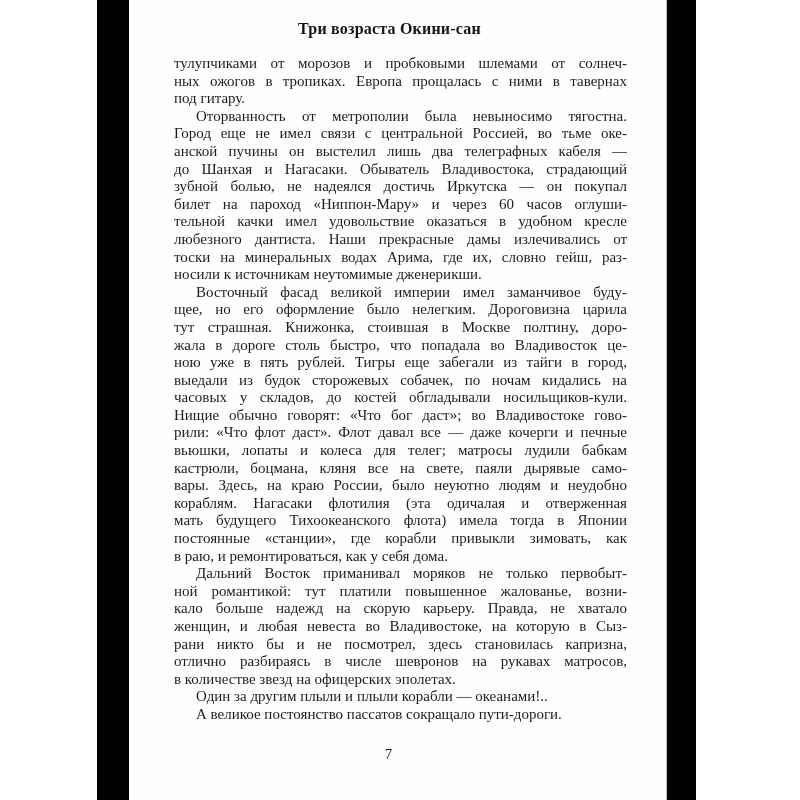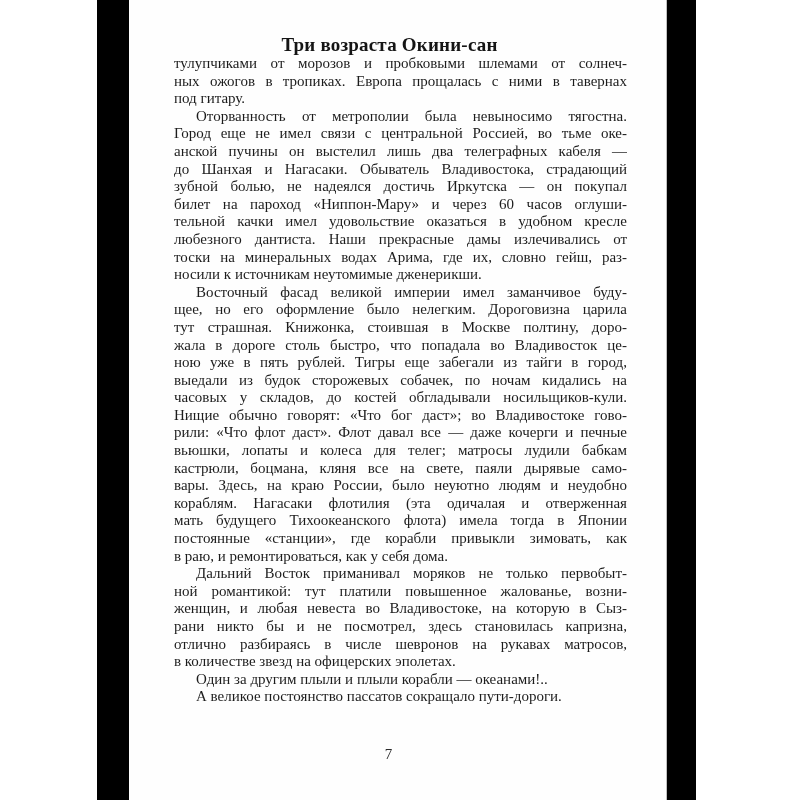--- a/index.html
+++ b/index.html
@@ -25,25 +25,25 @@
     left: 129px; width: 537px; top: 0; bottom: 0;
     background: #fefefe;
   }
   .text-col {
     position: absolute;
     left: 174px; width: 453px; top: 0;
     color: #1c1c1c;
   }
   .running-header {
     position: absolute;
-    top: 34px; left: 0; width: 100%;
+    top: 20px; left: 0; width: 100%;
     transform: translateX(-11px);
     text-align: center;
     font-weight: 700;
-    font-size: 19px;
+    font-size: 16px;
     letter-spacing: 0.2px;
     color: #151515;
   }
   .body-text {
     position: absolute;
     top: 55px; left: 0; width: 100%;
     font-size: 15px;
     line-height: 17.6px;
   }
   .line {
@@ -101,20 +101,21 @@
         <div class="line">рили: «Что флот даст». Флот давал все — даже кочерги и печные</div>
         <div class="line">вьюшки, лопаты и колеса для телег; матросы лудили бабкам</div>
         <div class="line">кастрюли, боцмана, кляня все на свете, паяли дырявые само-</div>
         <div class="line">вары. Здесь, на краю России, было неуютно людям и неудобно</div>
         <div class="line">кораблям. Нагасаки флотилия (эта одичалая и отверженная</div>
         <div class="line">мать будущего Тихоокеанского флота) имела тогда в Японии</div>
         <div class="line">постоянные «станции», где корабли привыкли зимовать, как</div>
         <div class="line last">в раю, и ремонтироваться, как у себя дома.</div>
         <div class="line indent">Дальний Восток приманивал моряков не только первобыт-</div>
         <div class="line">ной романтикой: тут платили повышенное жалованье, возни-</div>
+        <div class="line">кало больше надежд на скорую карьеру. Правда, не хватало</div>
         <div class="line">женщин, и любая невеста во Владивостоке, на которую в Сыз-</div>
         <div class="line">рани никто бы и не посмотрел, здесь становилась капризна,</div>
         <div class="line">отлично разбираясь в числе шевронов на рукавах матросов,</div>
         <div class="line last">в количестве звезд на офицерских эполетах.</div>
         <div class="line indent last">Один за другим плыли и плыли корабли — океанами!..</div>
         <div class="line indent last">А великое постоянство пассатов сокращало пути-дороги.</div>
       </div>
 
     <div class="page-number">7</div>
   </div>

